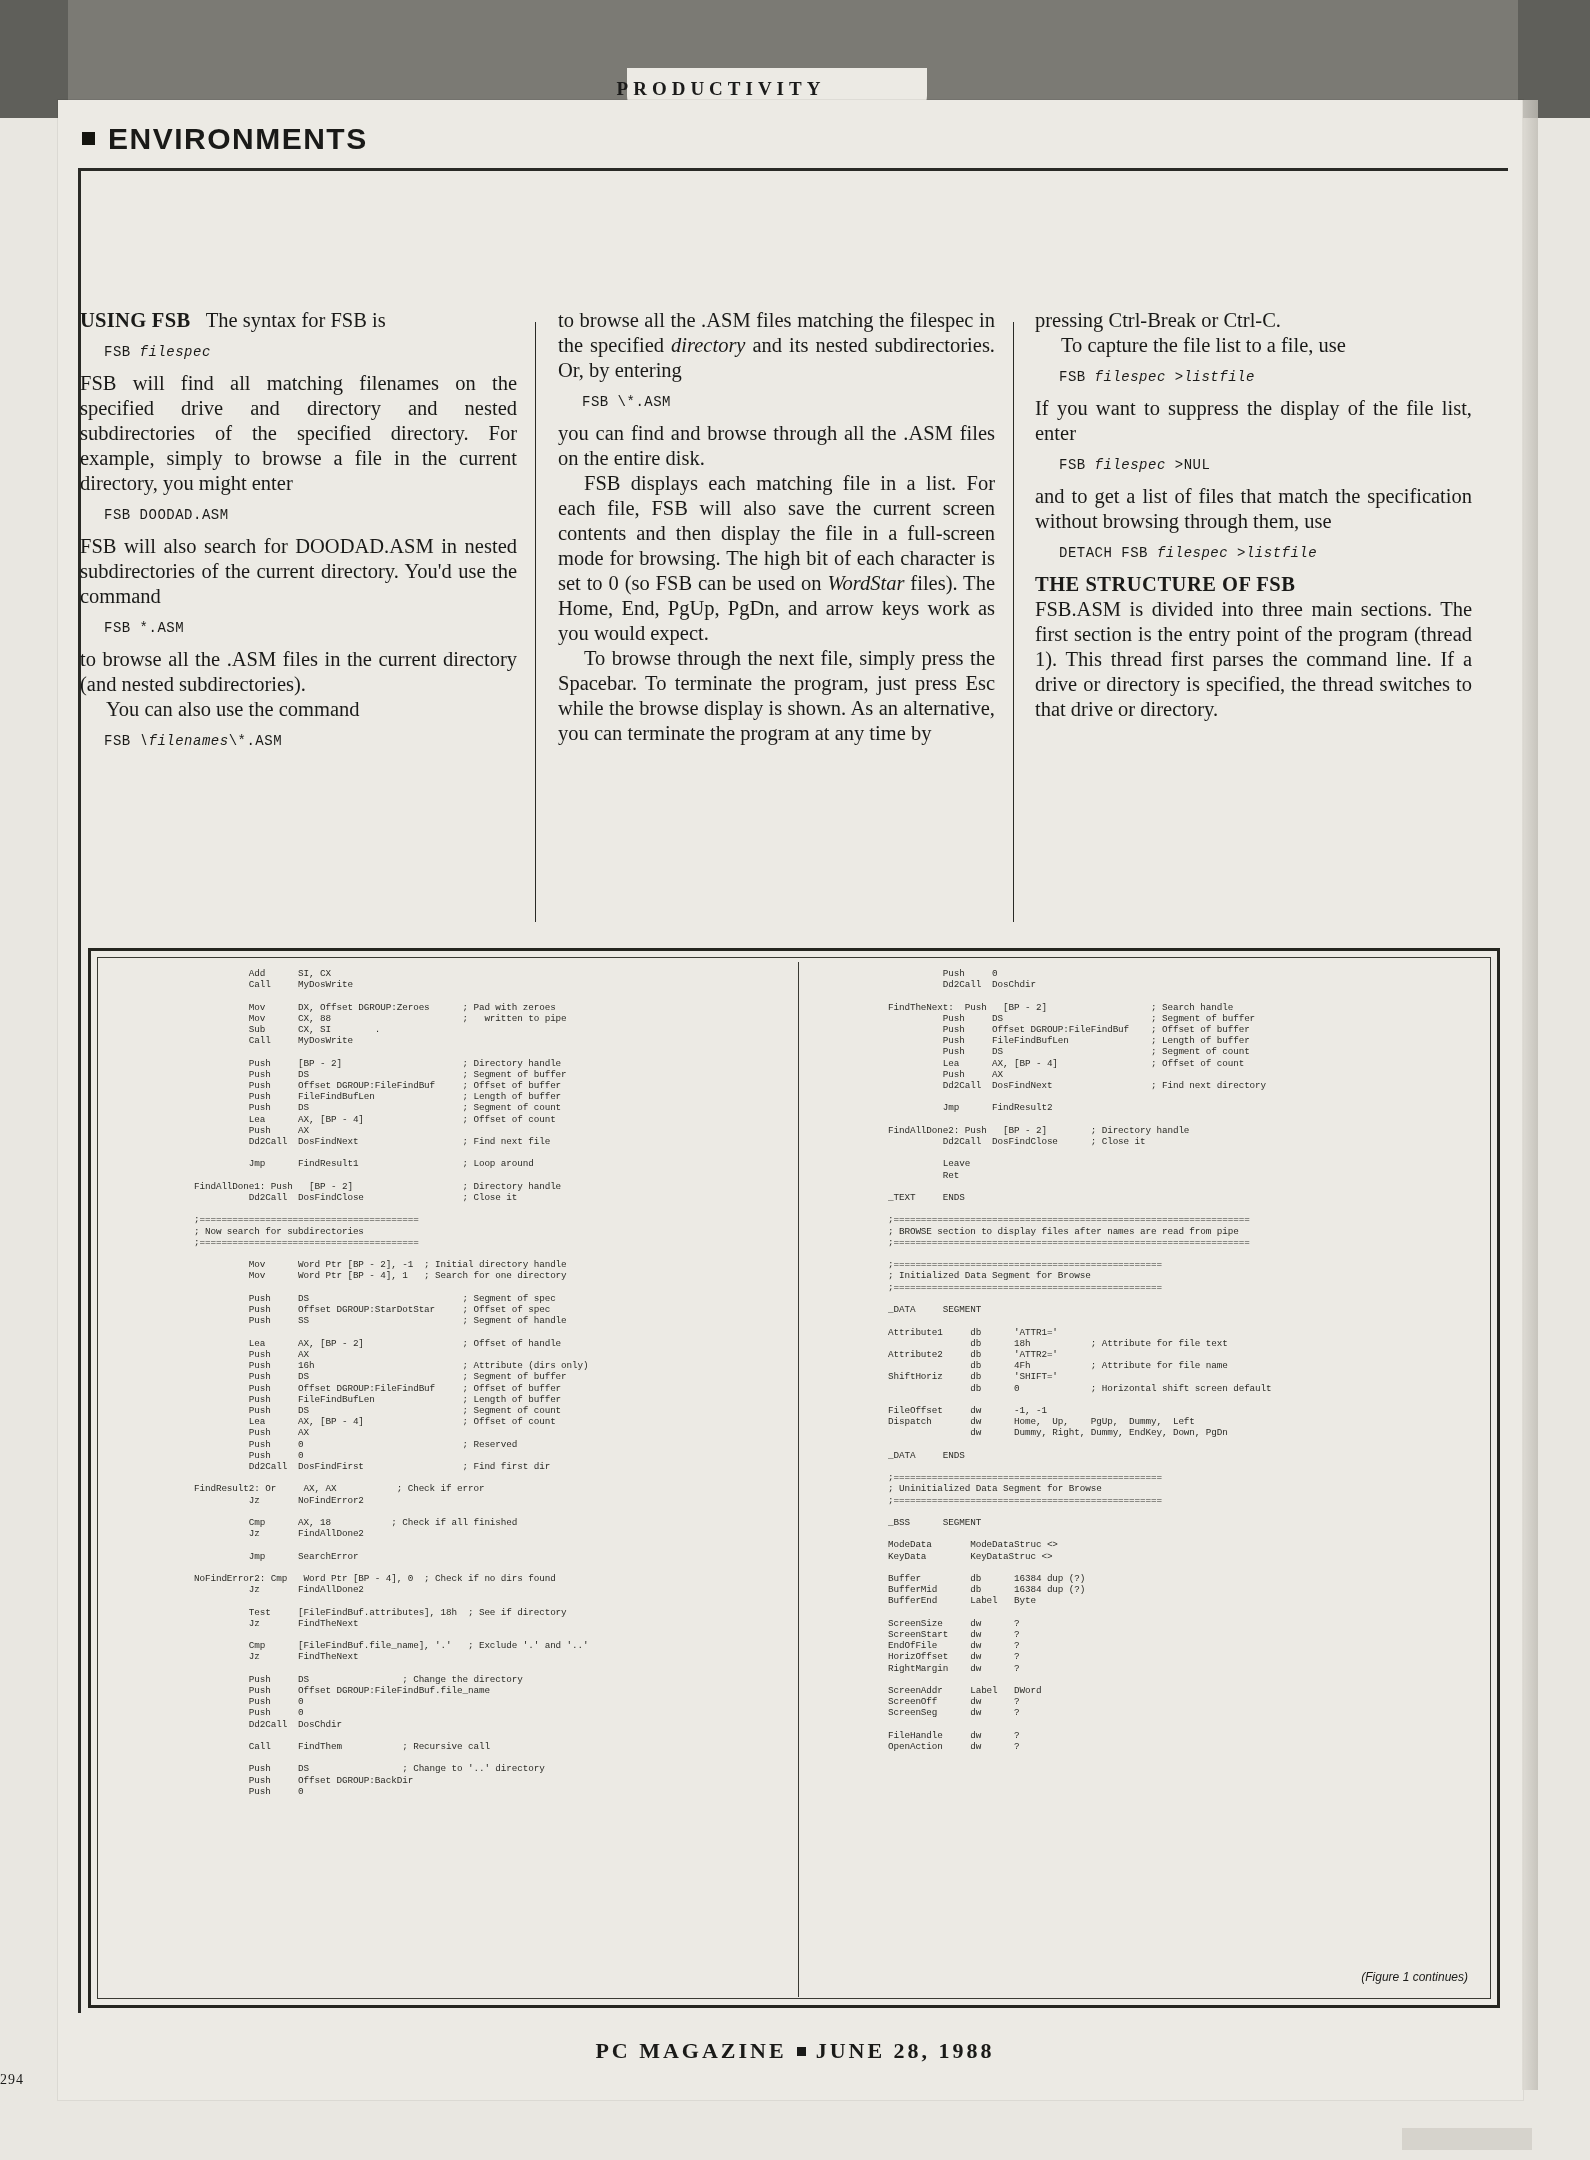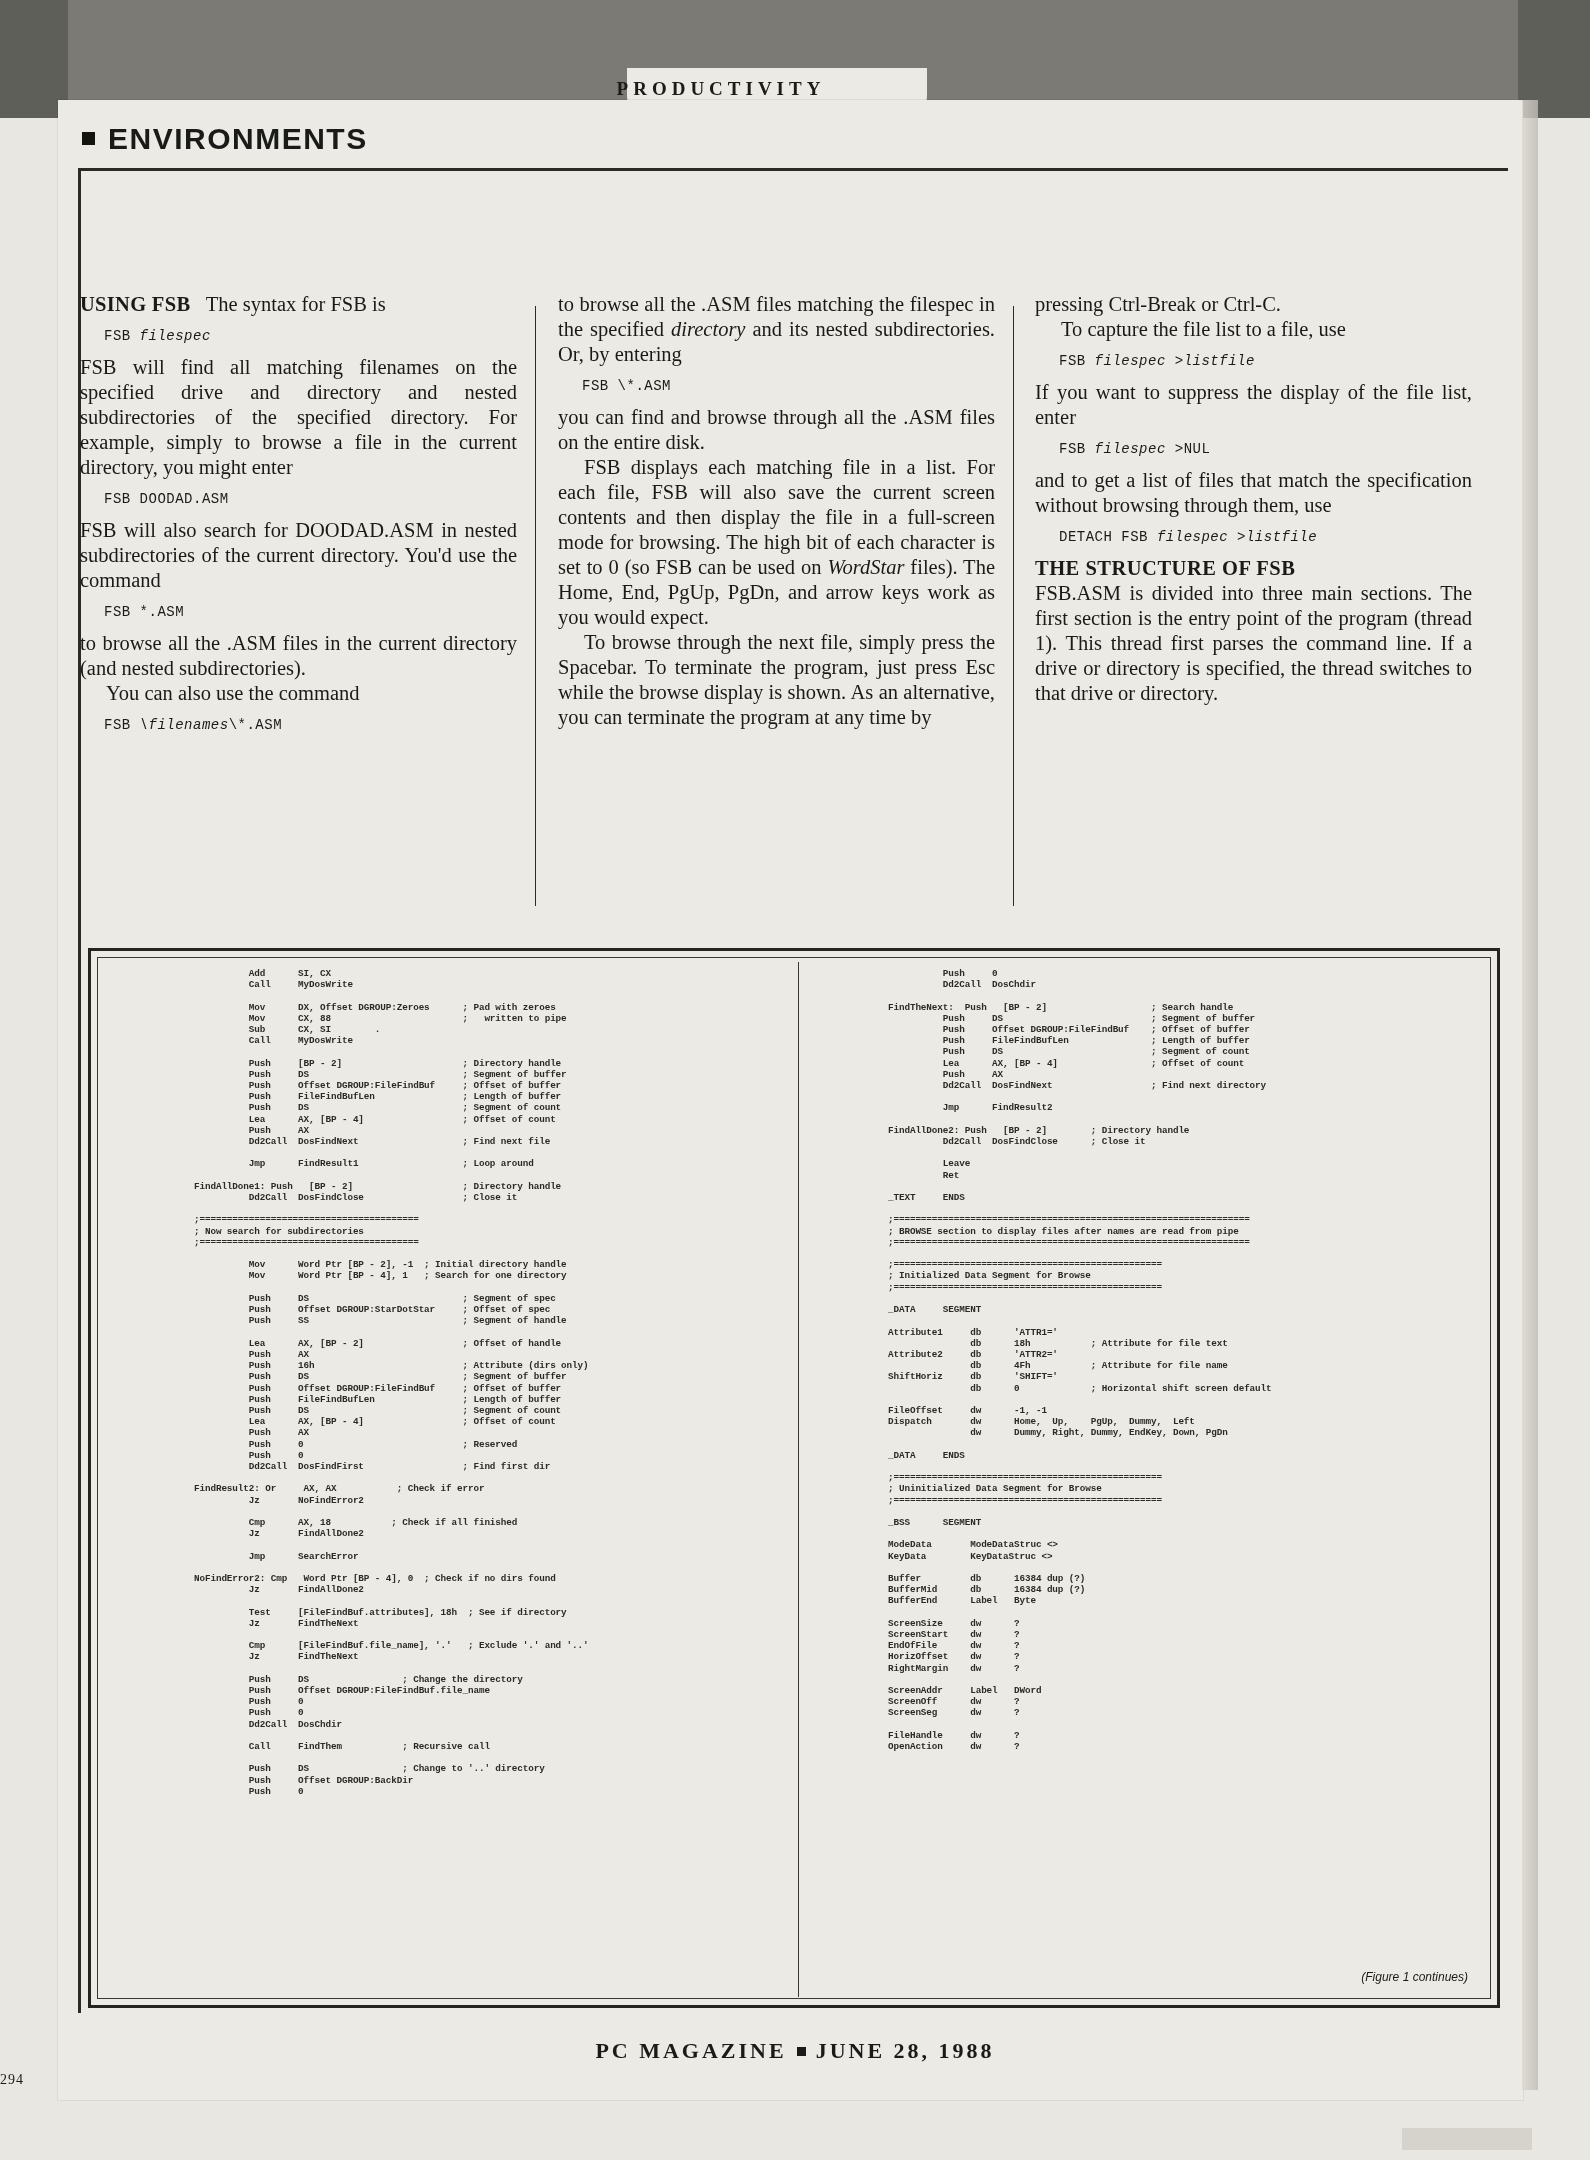--- a/index.html
+++ b/index.html
@@ -87,21 +87,21 @@
   }
   .rule-left {
     position: absolute;
     left: 78px; top: 168px;
     width: 3px; height: 1845px;
     background: #2a2a26;
   }
   
   .cols {
     position: absolute;
-    left: 80px; top: 292px;
+    left: 80px; top: 308px;
     width: 1420px;
     height: 640px;
   }
   .col {
     position: absolute;
     top: 0;
     width: 437px;
   }
   .col1 { left: 0px; }
   .col2 { left: 478px; }
@@ -162,21 +162,21 @@
     border: 1px solid #3a3a33;
   }
   .lcol {
     position: absolute;
     top: 10px;
     font-family: "Liberation Mono", monospace;
     font-size: 9.3px;
     line-height: 11.2px;
     white-space: pre;
     color: #2b2b26;
-    font-weight: bold;
+    font-weight: normal;
     letter-spacing: -0.1px;
   }
   .lcol-left { left: 96px; width: 660px; }
   .lcol-right { left: 790px; width: 660px; }
   .lsep {
     position: absolute;
     left: 700px; top: 4px;
     width: 1px; height: 1035px;
     background: #3a3a33;
   }

